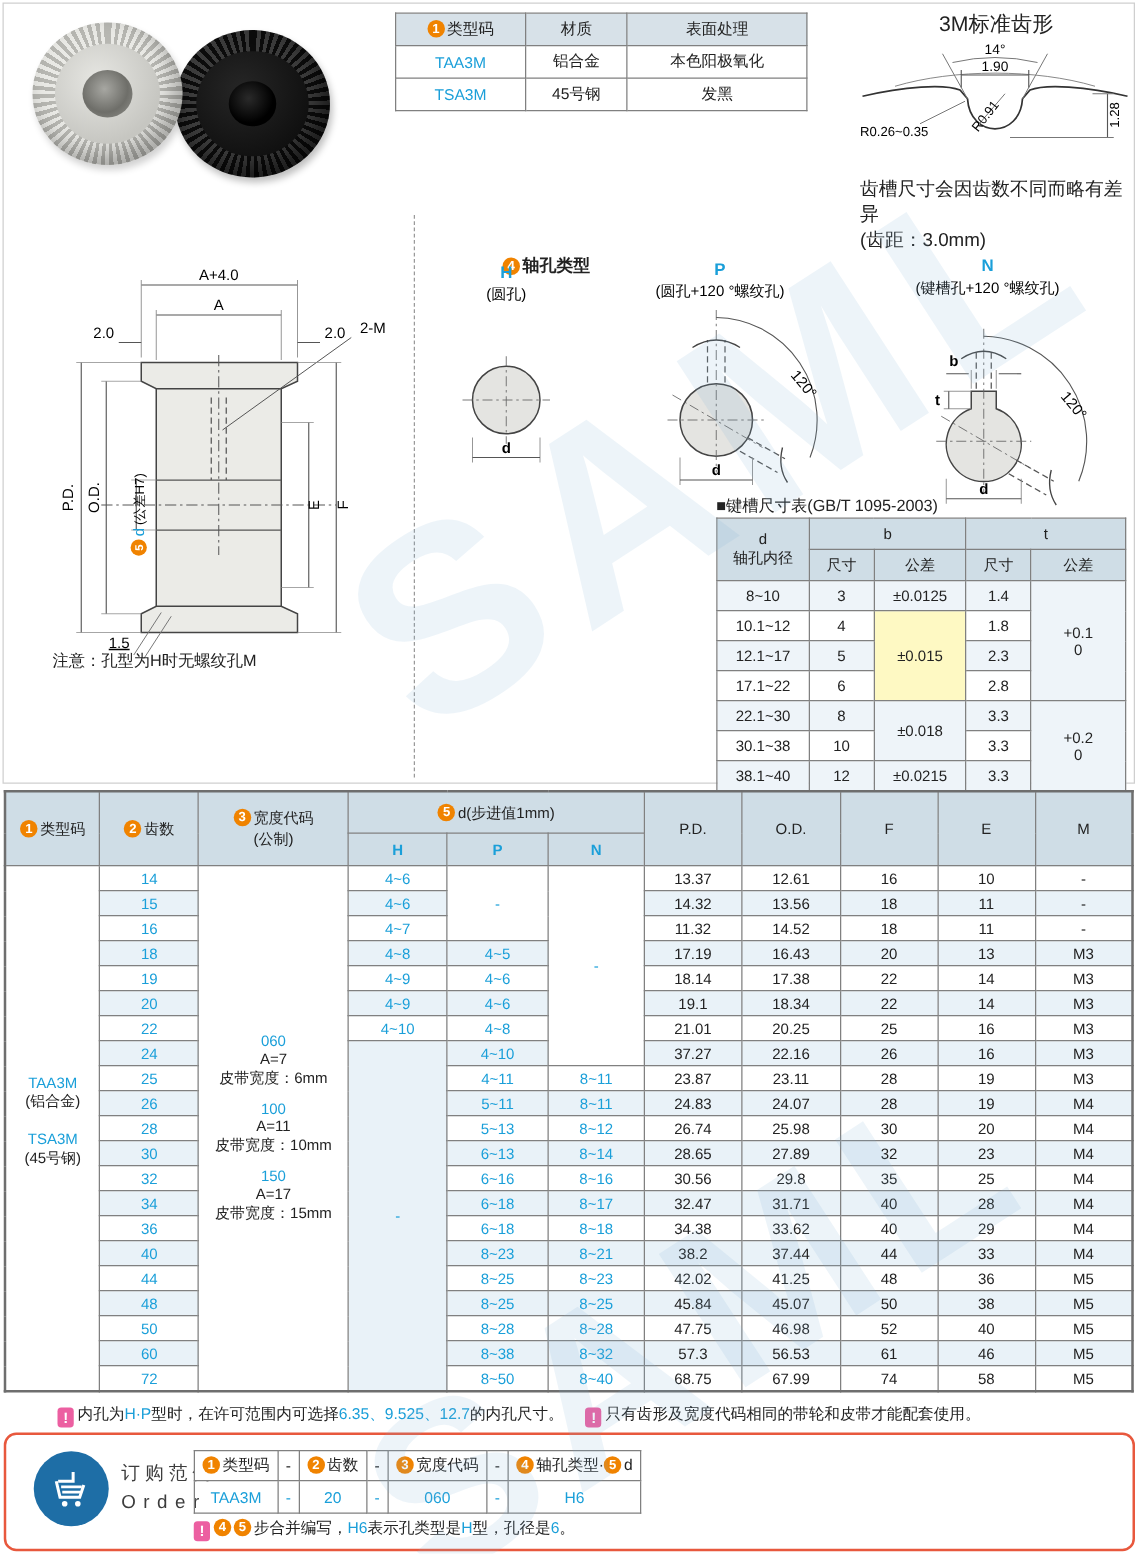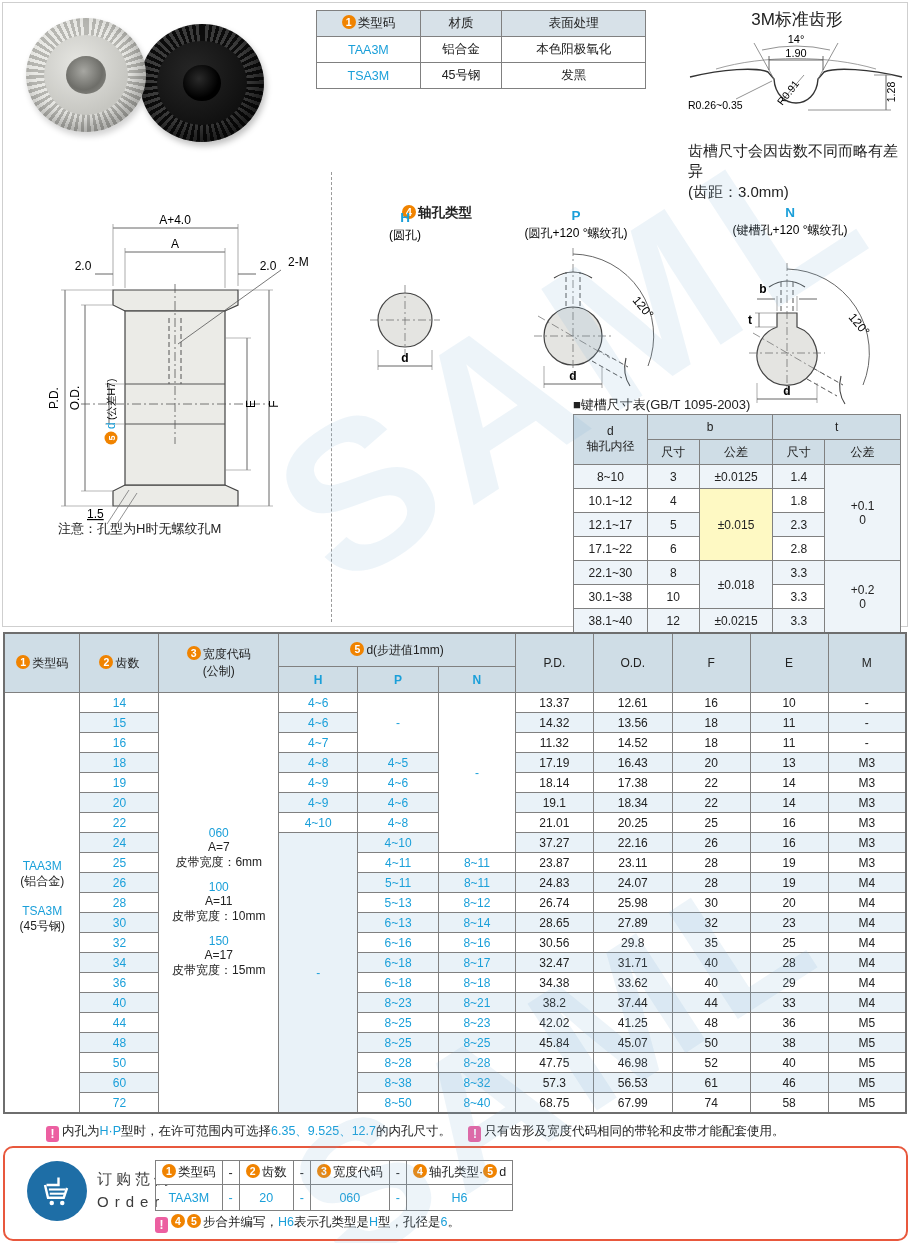--- a/index.html
+++ b/index.html
@@ -44,21 +44,21 @@
   #top-table td{height:23px;background:#fff;}
   
   #tooth-block{position:absolute;left:688px;top:8px;width:218px;z-index:3;}
   #tooth-title{text-align:center;font-size:17px;font-weight:normal;}
   #tooth-note{margin-top:2px;font-size:15px;line-height:1.35;}
   svg text{font-family:"Liberation Sans","DejaVu Sans",sans-serif;}
   
   #divider-v{position:absolute;left:331px;top:172px;height:450px;border-left:1px dashed #9a9a9a;z-index:2;}
   
   #drawing-svg{position:absolute;left:25px;top:198px;z-index:3;}
-  #drawing-note{position:absolute;left:58px;top:520px;font-size:13px;z-index:3;}
+  #drawing-note{position:absolute;left:42px;top:520px;font-size:13px;z-index:3;}
   
   #shaft-title{position:absolute;left:362px;top:204px;font-size:13.5px;font-weight:bold;z-index:3;padding-left:40px;}
   .shaft-svg{position:absolute;z-index:3;}
   
   #keyway-title{position:absolute;left:573px;top:396px;font-size:13px;font-weight:normal;z-index:3;}
   #keyway-table{position:absolute;left:573px;top:414px;width:328px;font-size:12px;z-index:3;}
   #keyway-table th{background:#cfdde6;height:22px;font-weight:normal;}
   #keyway-table td{height:21px;white-space:pre-line;background:#fff;}
   #keyway-table tbody tr:nth-child(odd) td{background:#eef4f9;}
   #keyway-table td.cell-merge{background:#fef9c3;}

